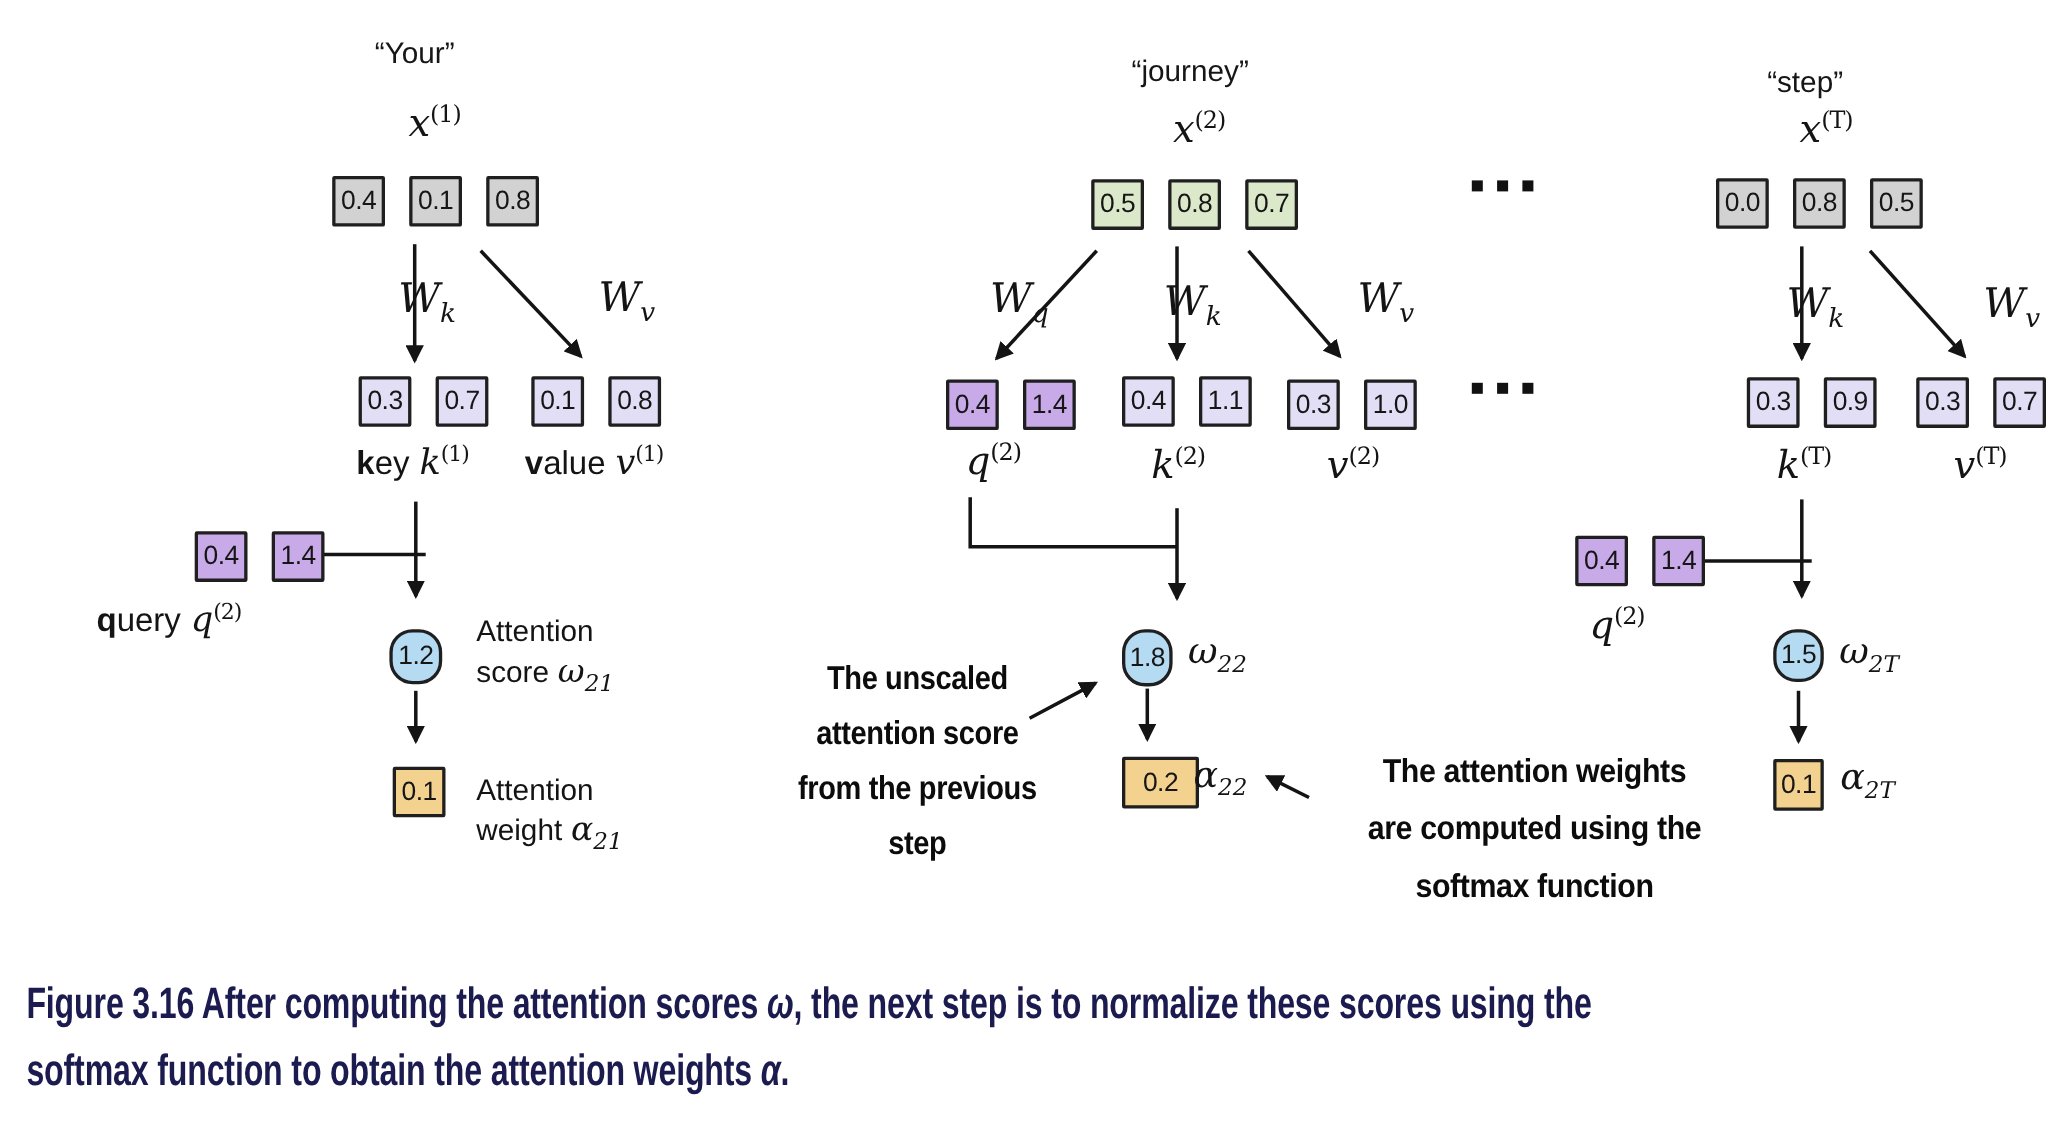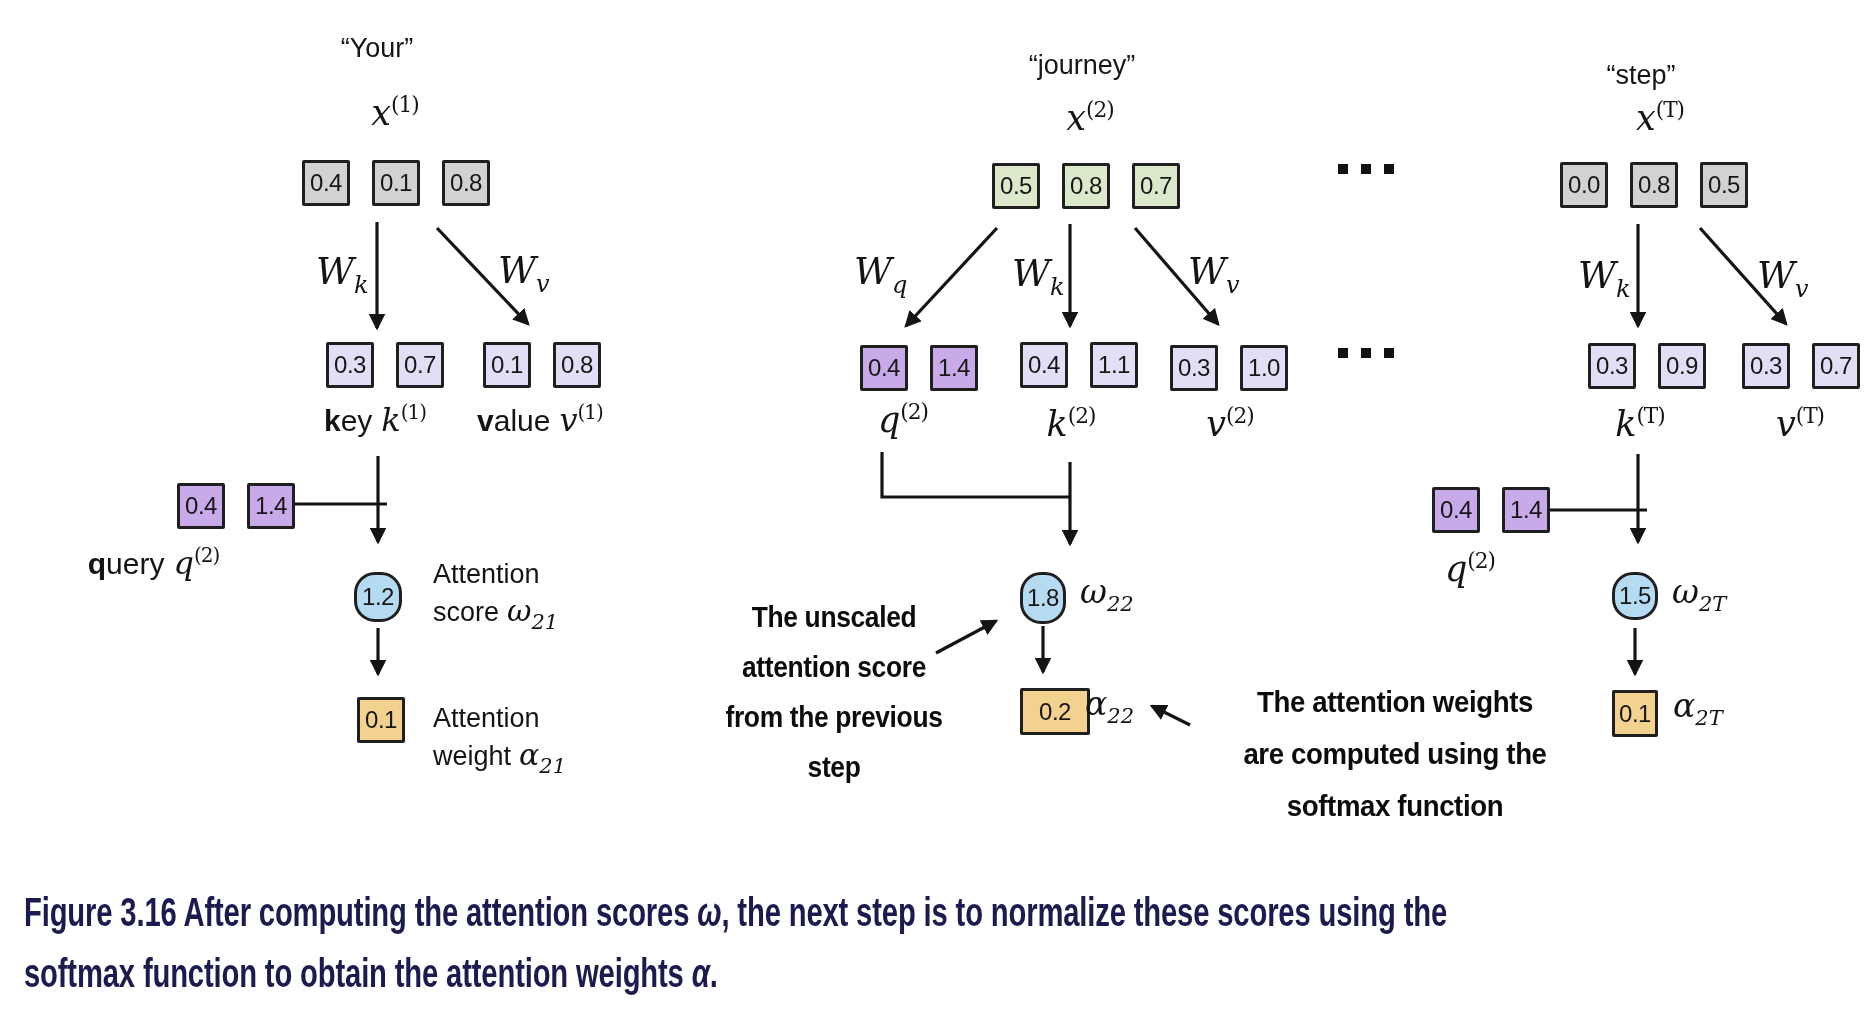--- a/index.html
+++ b/index.html
@@ -15,21 +15,21 @@
   .cell{width:48px;height:46px;box-sizing:border-box;border:3px solid var(--border);
         border-radius:2px;display:flex;align-items:center;justify-content:center;
         font:400 24px "Liberation Sans",sans-serif;color:#161616;letter-spacing:-0.5px;}
   .gray{background:var(--box-gray);} .green{background:var(--box-green);}
   .lav{background:var(--box-lavender);} .pur{background:var(--box-purple);}
   .blu{background:var(--box-blue);border-radius:21px;} .org{background:var(--box-orange);}
   .tall{height:50px;}
   .word{font-size:27px;color:#161616;text-align:center;}
   .math{font:italic 35px "DejaVu Serif","Liberation Serif",serif;color:var(--diagram-text);text-align:center;}
   .math sup{font-size:0.62em;font-style:normal;letter-spacing:-1px;}
-  .wlabel{font:italic 37px "DejaVu Serif","Liberation Serif",serif;color:var(--diagram-text);}
+  .wlabel{font:italic 37px "DejaVu Serif","Liberation Serif",serif;color:var(--diagram-text);margin-left:46px;}
   .wlabel sub{font-size:24px;line-height:0;vertical-align:-9px;}
   .kv-label{font-size:30px;color:var(--diagram-text);text-align:center;white-space:nowrap;}
   .kv-label b{font-weight:700;}
   .kv-label .m{font:italic 32px "DejaVu Serif","Liberation Serif",serif;margin-left:9px;}
   .kv-label sup{font-size:20px;font-style:normal;letter-spacing:-1px;}
   .score-lbl{font-size:27px;color:var(--diagram-text);line-height:37px;white-space:nowrap;}
   .sym{font:italic 33px "DejaVu Serif","Liberation Serif",serif;color:var(--diagram-text);white-space:nowrap;}
   .sym sub{font-size:21px;line-height:0;vertical-align:-8px;}
   .score-lbl .sym{font-size:30px;margin-left:8px;}
   .note{font-weight:700;font-size:30px;color:#0c0c0c;text-align:center;letter-spacing:-0.4px;}

